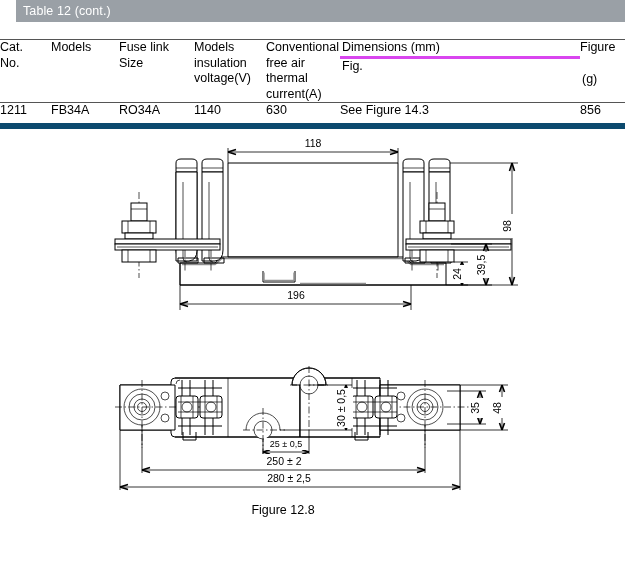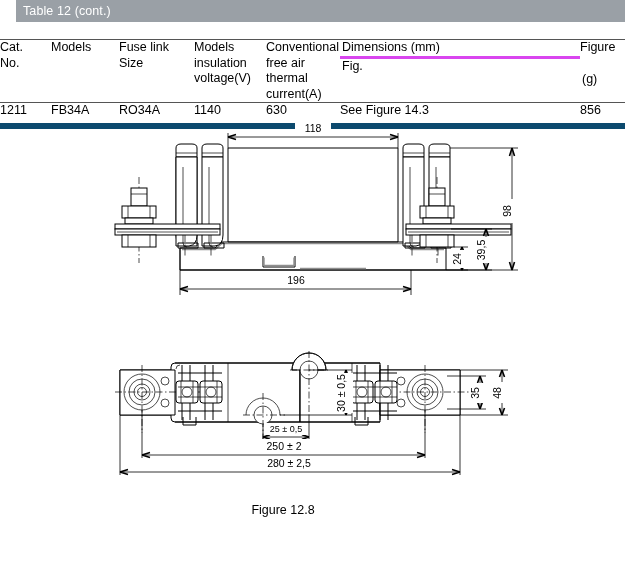--- a/index.html
+++ b/index.html
@@ -62,21 +62,21 @@
     padding-left: 2px;
   }
   .dim-sub { display: block; padding-left: 2px; }
   .weight-g { display: block; padding-left: 2px; margin-top: 16px; }
 
   .data-row td { height: 20px; line-height: 20px; font-size: 12.5px; }
 
   
   #drawing {
     position: absolute;
-    left: 0; top: 115px;
+    left: 0; top: 130px;
     width: 625px;
     height: 420px;
   }
   #fig-caption {
     position: absolute;
     left: 0; top: 503px;
     width: 566px;
     text-align: center;
     font-size: 12.5px;
   }

